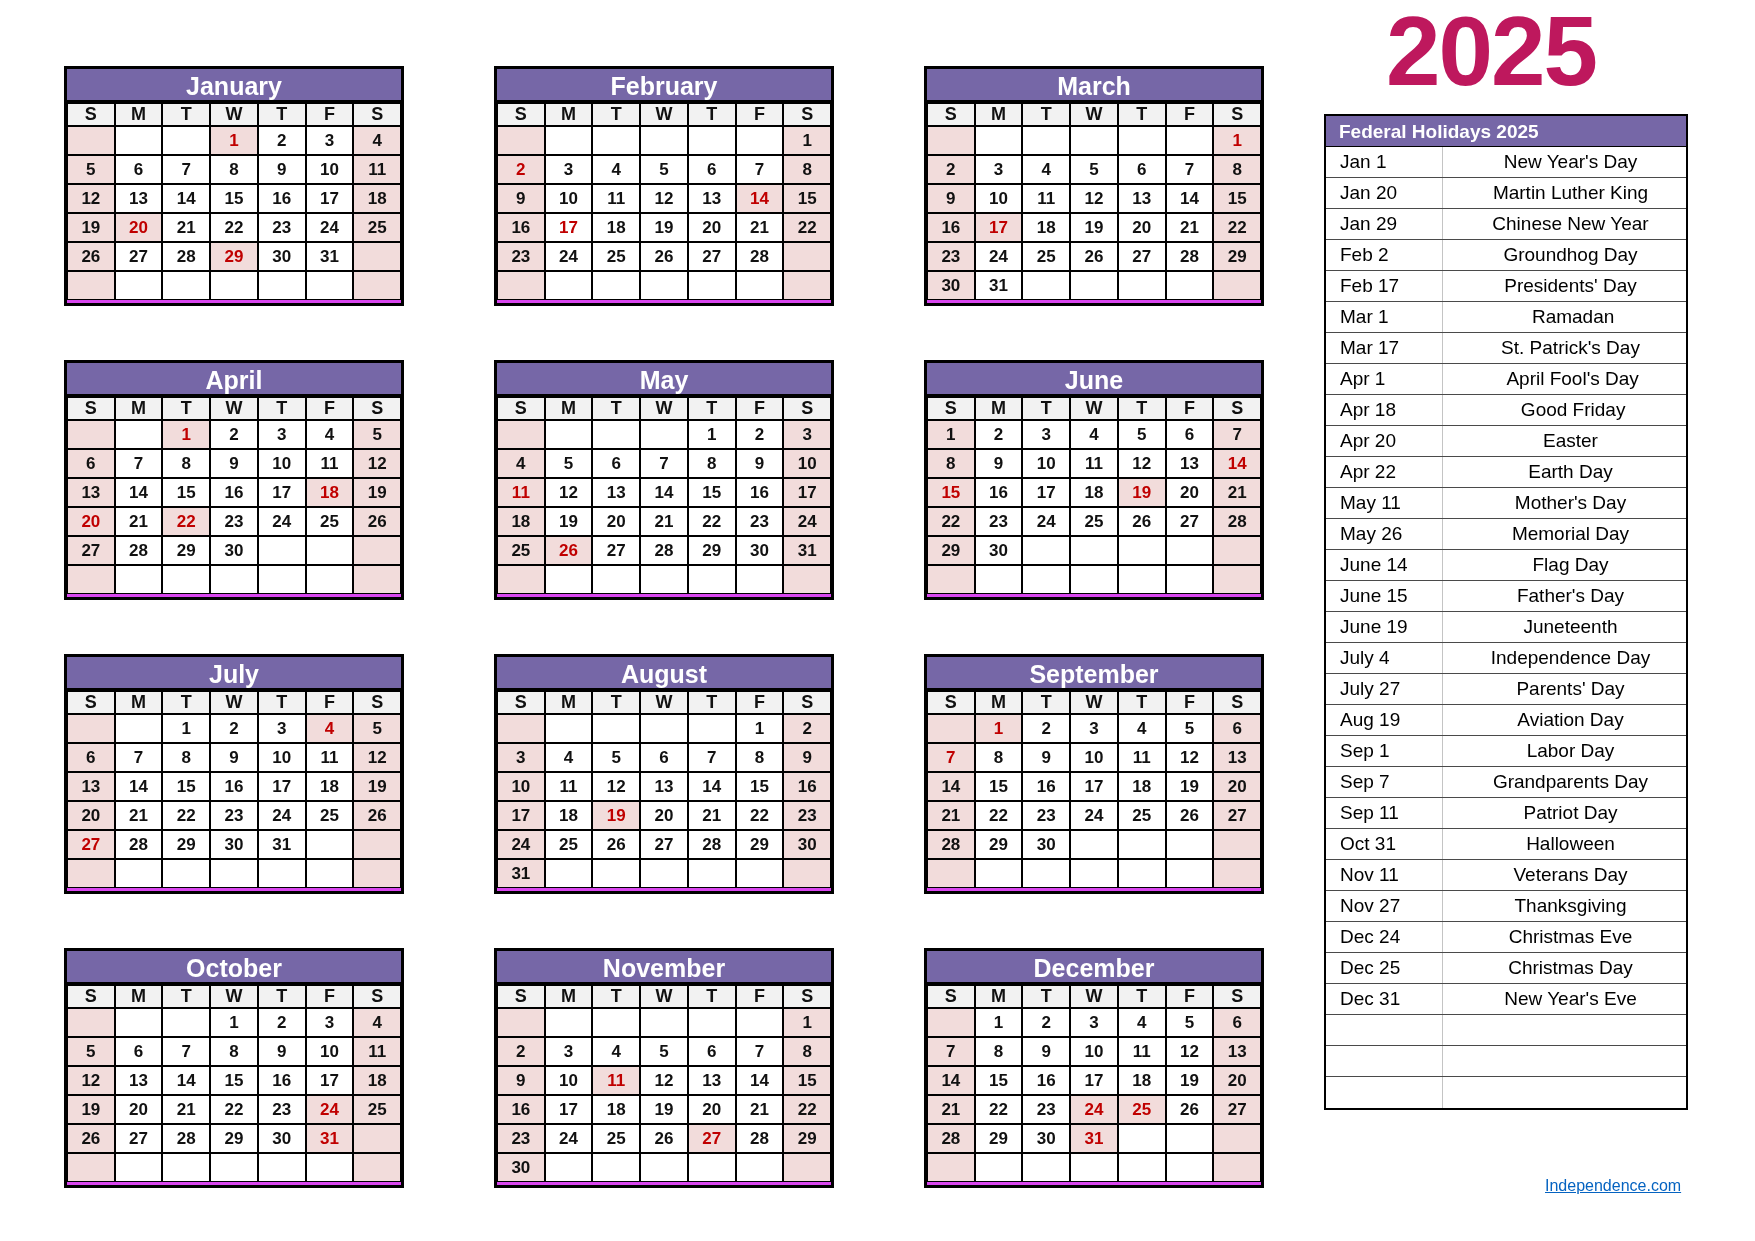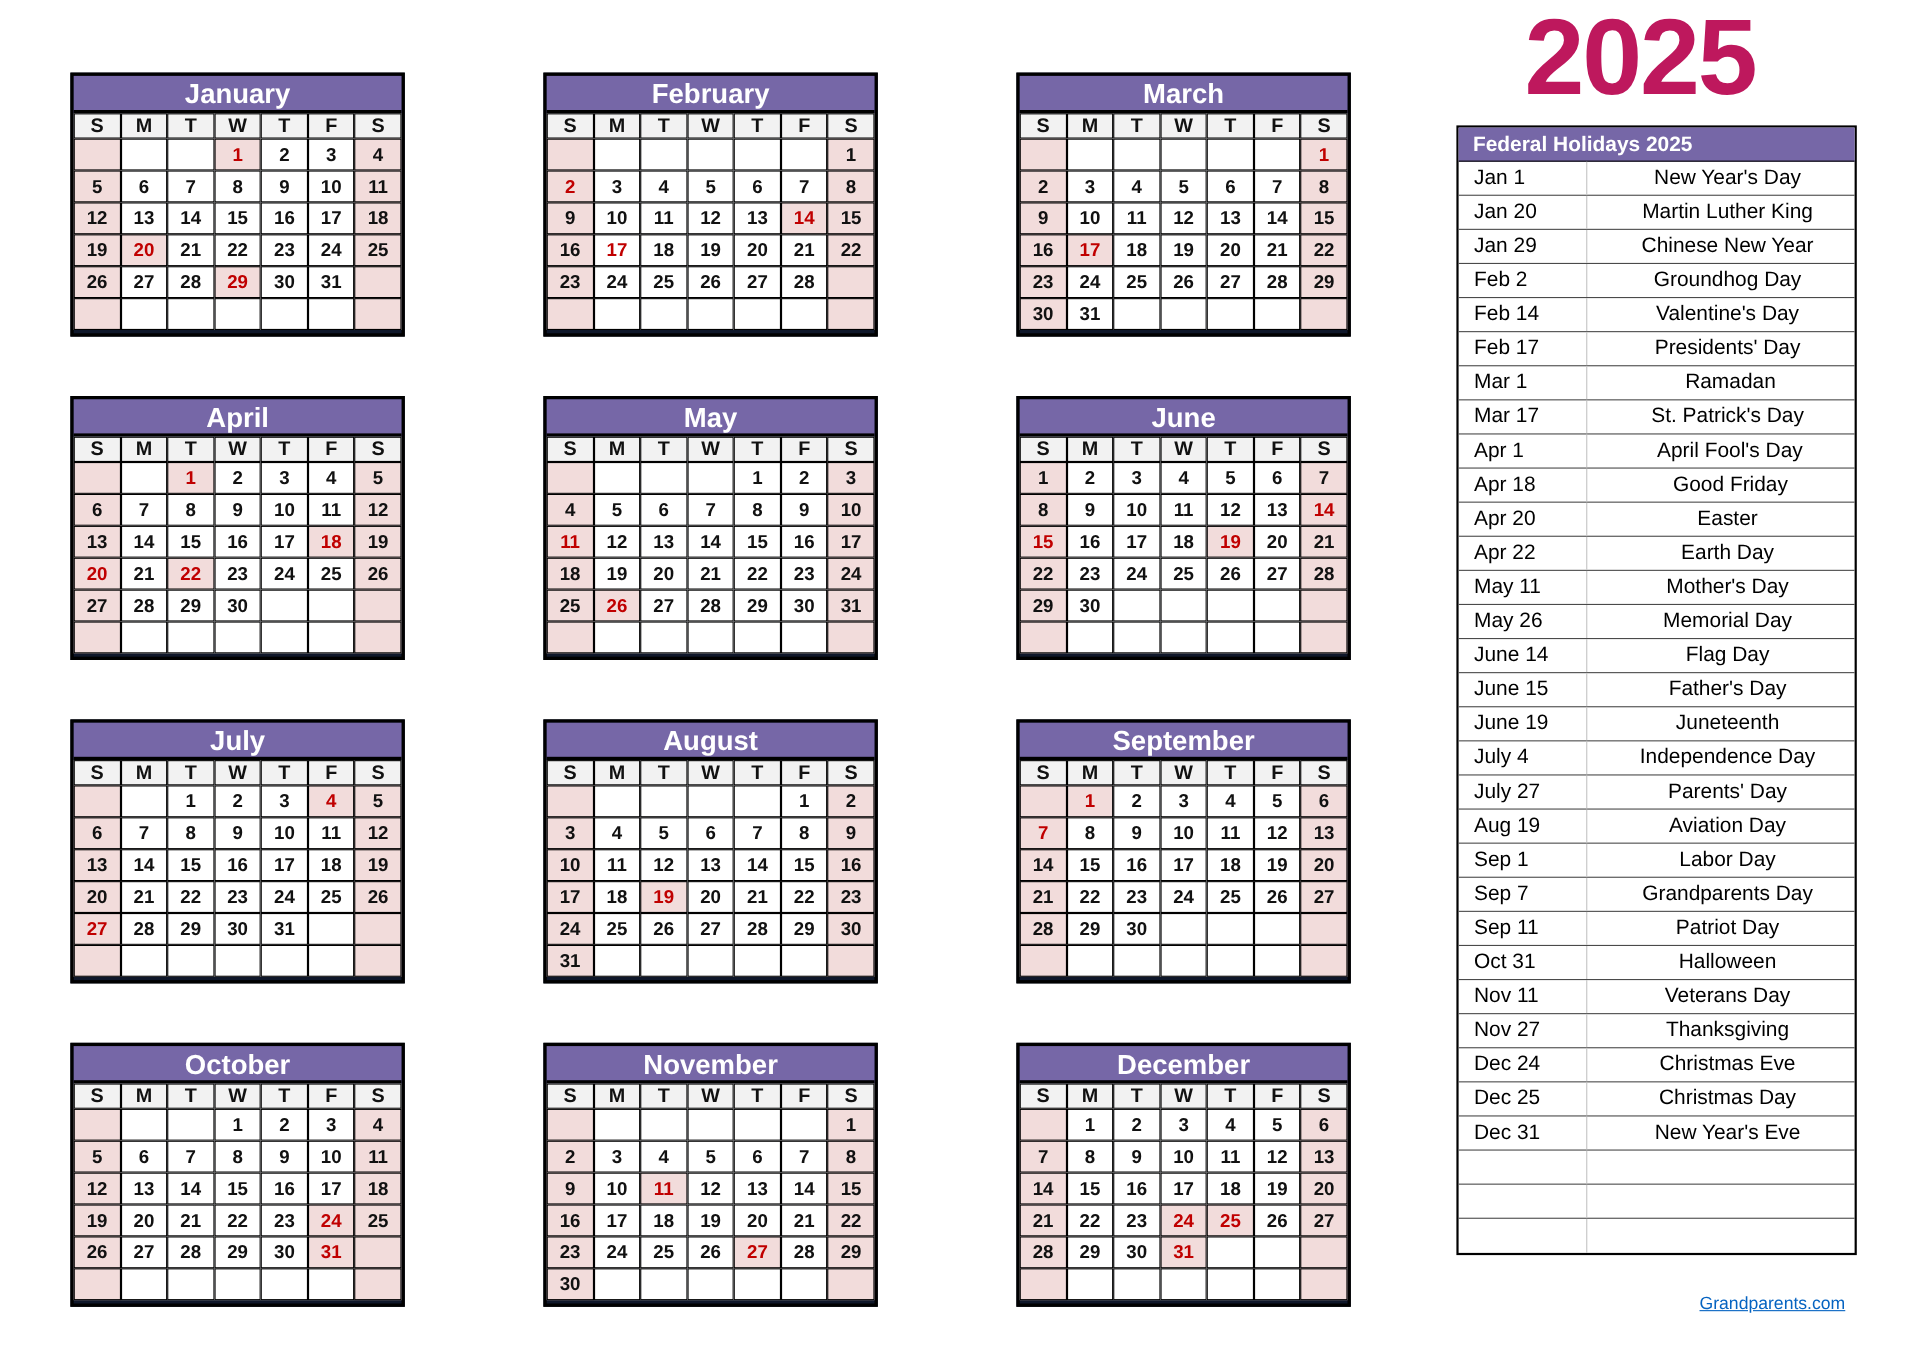--- a/index.html
+++ b/index.html
@@ -19,23 +19,23 @@
   }
 
   
   .months-grid {
     position:absolute; left:64px; top:66px;
     display:grid;
     grid-template-columns:repeat(3,352px);
     column-gap:78px; row-gap:54px;
   }
   .month {
-    width:304px; height:240px;
+    width:340px; height:240px;
     border:3px solid #000; box-sizing:border-box;
-    background:#0f172a;
+    background:#d946ef;
   }
   .month-title {
     height:34px; line-height:34px;
     background:#7667A7; color:#fff;
     font-weight:bold; font-size:25px; text-align:center;
     border-bottom:3px solid #000; box-sizing:border-box;
   }
   .month-grid {
     display:grid;
     grid-template-columns:repeat(7,1fr);
@@ -752,24 +752,20 @@
         </div>
         <div class="hp-row">
           <div class="hp-date">Jan 29</div>
           <div class="hp-name">Chinese New Year</div>
         </div>
         <div class="hp-row">
           <div class="hp-date">Feb 2</div>
           <div class="hp-name">Groundhog Day</div>
         </div>
         <div class="hp-row">
-          <div class="hp-date">Feb 14</div>
-          <div class="hp-name">Valentine's Day</div>
-        </div>
-        <div class="hp-row">
           <div class="hp-date">Feb 17</div>
           <div class="hp-name">Presidents' Day</div>
         </div>
         <div class="hp-row">
           <div class="hp-date">Mar 1</div>
           <div class="hp-name"> Ramadan</div>
         </div>
         <div class="hp-row">
           <div class="hp-date">Mar 17</div>
           <div class="hp-name">St. Patrick's Day</div>
@@ -866,14 +862,14 @@
           <div class="hp-date"></div>
           <div class="hp-name"></div>
         </div>
         <div class="hp-row">
           <div class="hp-date"></div>
           <div class="hp-name"></div>
         </div>
       </div>
   </div>
 
-  <a class="footer-link">Grandparents.com</a>
+  <a class="footer-link">Independence.com</a>
 </div>
 
 </body></html>

